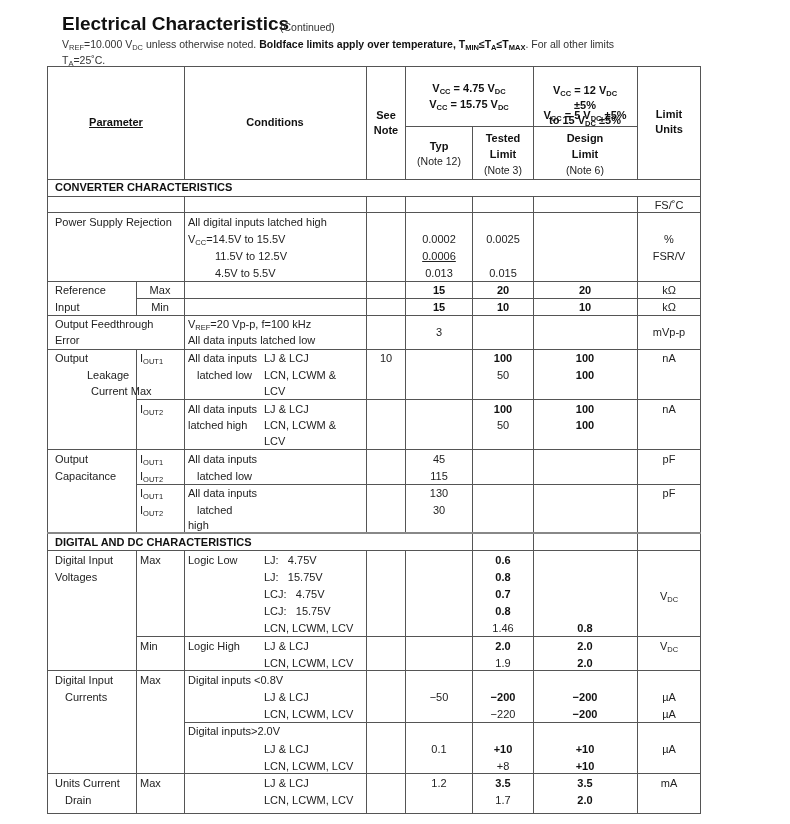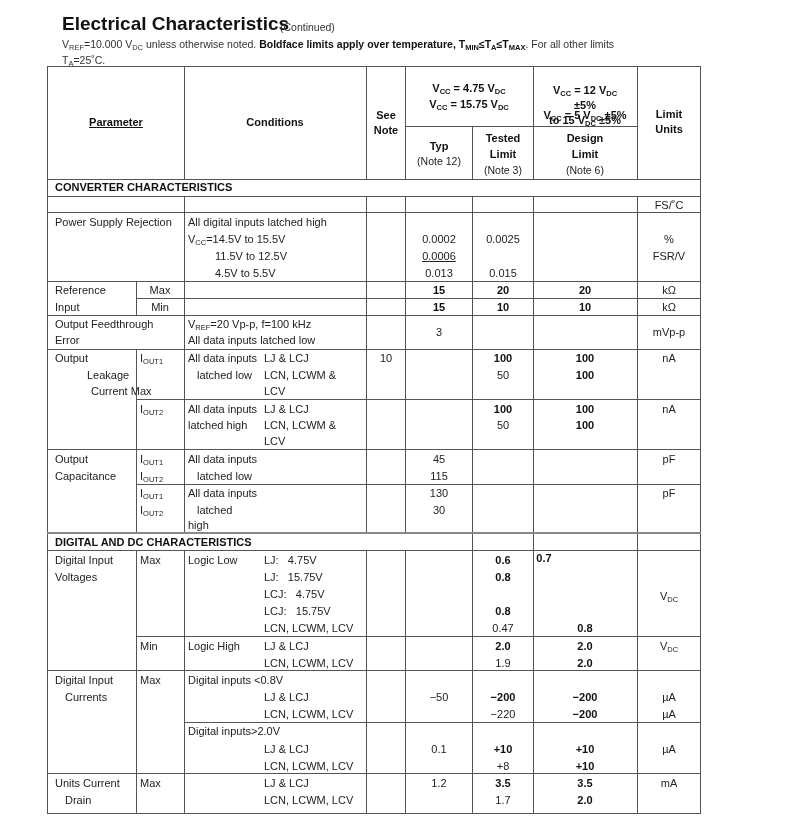--- a/index.html
+++ b/index.html
@@ -192,23 +192,23 @@
     <div class="t" style="left:55px; top:571px;">Voltages</div>
     <div class="t" style="left:140px; top:554px;">Max</div>
     <div class="t" style="left:188px; top:554px;">Logic Low</div>
     <div class="t" style="left:264px; top:554px; white-space:pre;">LJ:   4.75V</div>
     <div class="t" style="left:264px; top:571px; white-space:pre;">LJ:   15.75V</div>
     <div class="t" style="left:264px; top:588px; white-space:pre;">LCJ:   4.75V</div>
     <div class="t" style="left:264px; top:605px; white-space:pre;">LCJ:   15.75V</div>
     <div class="t" style="left:264px; top:622px;">LCN, LCWM, LCV</div>
     <div class="t c bold" style="left:503px; top:554px;">0.6</div>
     <div class="t c bold" style="left:503px; top:571px;">0.8</div>
-    <div class="t c bold" style="left:503px; top:552px;margin-left:41px;">0.7</div>
+    <div class="t c bold" style="left:503px; top:588px;">0.7</div>
     <div class="t c bold" style="left:503px; top:605px;">0.8</div>
-    <div class="t c" style="left:503px; top:622px;">0.47</div>
+    <div class="t c" style="left:503px; top:622px;">1.46</div>
     <div class="t c bold" style="left:585px; top:622px;">0.8</div>
     <div class="t c" style="left:669px; top:590px;"><span>V</span><sub>DC</sub></div>
     <div class="hline" style="left:136px; top:636px; width:565px;"></div>
     <div class="t" style="left:140px; top:640px;">Min</div>
     <div class="t" style="left:188px; top:640px;">Logic High</div>
     <div class="t" style="left:264px; top:640px;">LJ &amp; LCJ</div>
     <div class="t" style="left:264px; top:657px;">LCN, LCWM, LCV</div>
     <div class="t c bold" style="left:503px; top:640px;">2.0</div>
     <div class="t c" style="left:503px; top:657px;">1.9</div>
     <div class="t c bold" style="left:585px; top:640px;">2.0</div>

